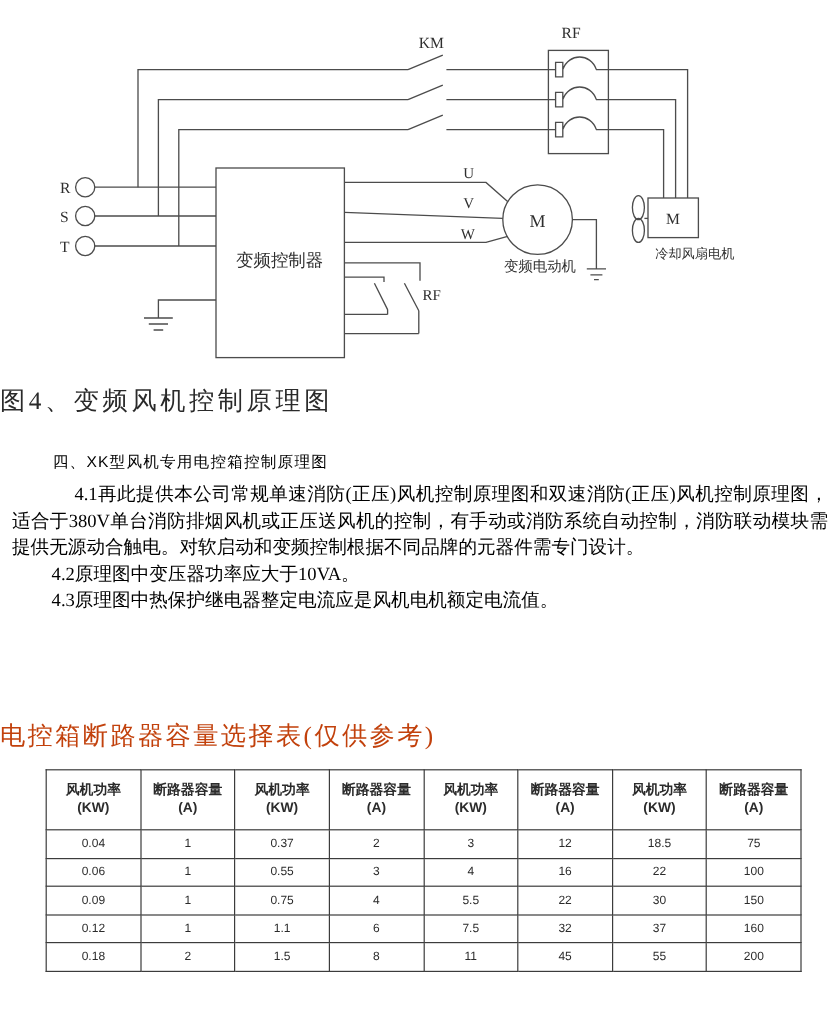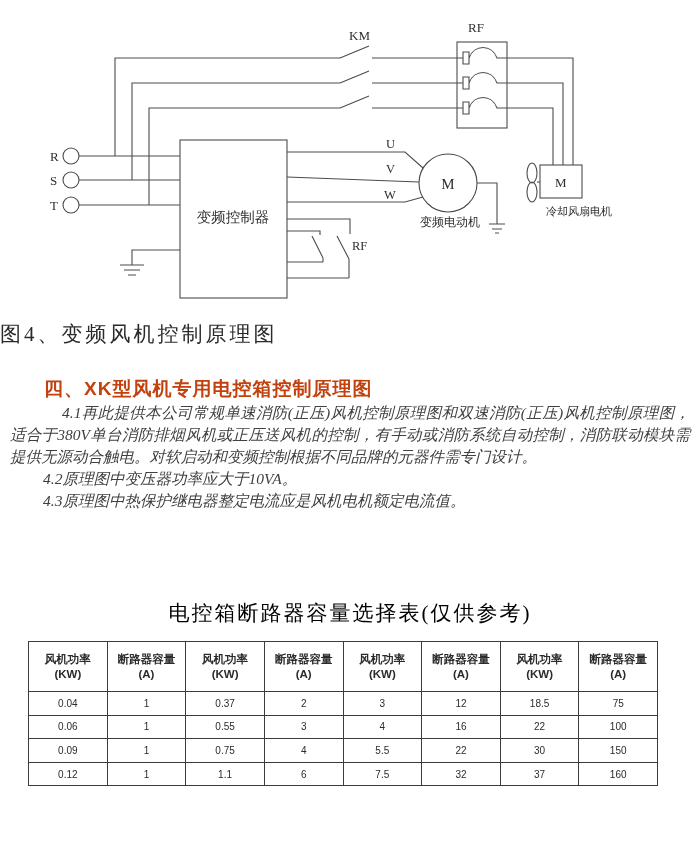--- a/index.html
+++ b/index.html
@@ -9,35 +9,35 @@
     color:#232323;
   }
   #schematic{position:absolute;top:0;left:0;}
   #fig-caption{
     position:absolute;top:320px;left:0;width:700px;text-align:left;
     font-size:21px;letter-spacing:3px;color:#2a2a2a;
   }
   #section-heading{
     position:absolute;top:376px;left:44px;
     font-family:"Liberation Sans","DejaVu Sans",sans-serif;
-    font-weight:bold;font-size:19px;letter-spacing:1px;color:#c2410c;
+    font-weight:normal;font-size:13px;letter-spacing:1px;color:#000000;
   }
   #paragraphs{
     position:absolute;top:402px;left:10px;width:680px;
-    font-size:15.5px;line-height:22px;text-align:justify;color:#404040;font-style:italic;
+    font-size:15.5px;line-height:22px;text-align:justify;color:#000000;
   }
   #paragraphs p{margin:0;}
   #paragraphs p.first{text-indent:52px;}
   #paragraphs p.sub{text-indent:33px;}
   #table-title{
-    position:absolute;top:599px;left:0;width:700px;text-align:center;
-    font-size:21px;letter-spacing:2px;color:#000000;
+    position:absolute;top:599px;left:0;width:700px;text-align:left;
+    font-size:21px;letter-spacing:2px;color:#c2410c;
   }
   #breaker-table{
-    position:absolute;top:641px;left:28px;width:630px;
+    position:absolute;top:641px;left:38px;width:630px;
     border-collapse:collapse;table-layout:fixed;
     font-family:"Liberation Sans","DejaVu Sans",sans-serif;
   }
   #breaker-table th,#breaker-table td{
     border:1px solid #3c3c3c;text-align:center;vertical-align:middle;
     padding:0;color:#2b2b2b;
   }
   #breaker-table th{height:49px;font-size:11.5px;font-weight:bold;line-height:15px;}
   #breaker-table td{height:22.6px;font-size:10px;}
   svg text{fill:#2f2f2f;font-family:"Liberation Serif","DejaVu Serif",serif;}
@@ -206,14 +206,24 @@
       <tr>
         <td>0.12</td>
         <td>1</td>
         <td>1.1</td>
         <td>6</td>
         <td>7.5</td>
         <td>32</td>
         <td>37</td>
         <td>160</td>
       </tr>
+      <tr>
+        <td>0.18</td>
+        <td>2</td>
+        <td>1.5</td>
+        <td>8</td>
+        <td>11</td>
+        <td>45</td>
+        <td>55</td>
+        <td>200</td>
+      </tr>
     </tbody>
 </table>
 
 </body></html>

